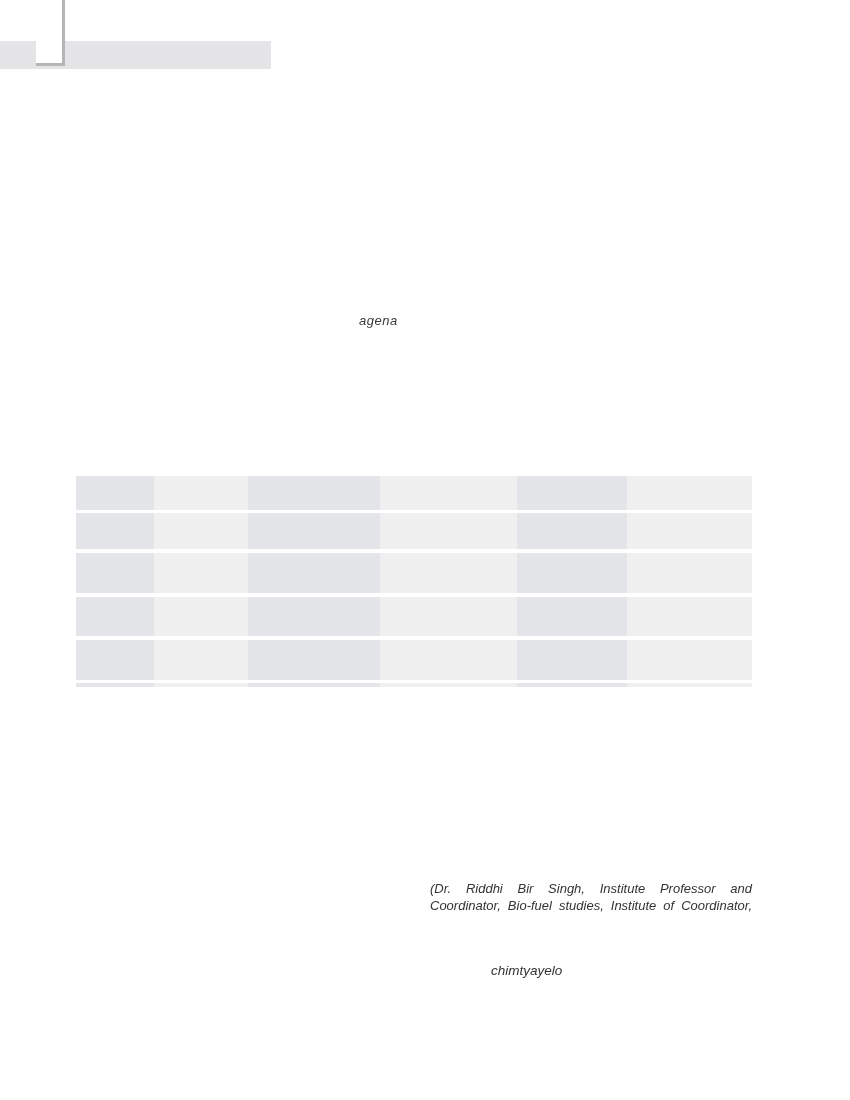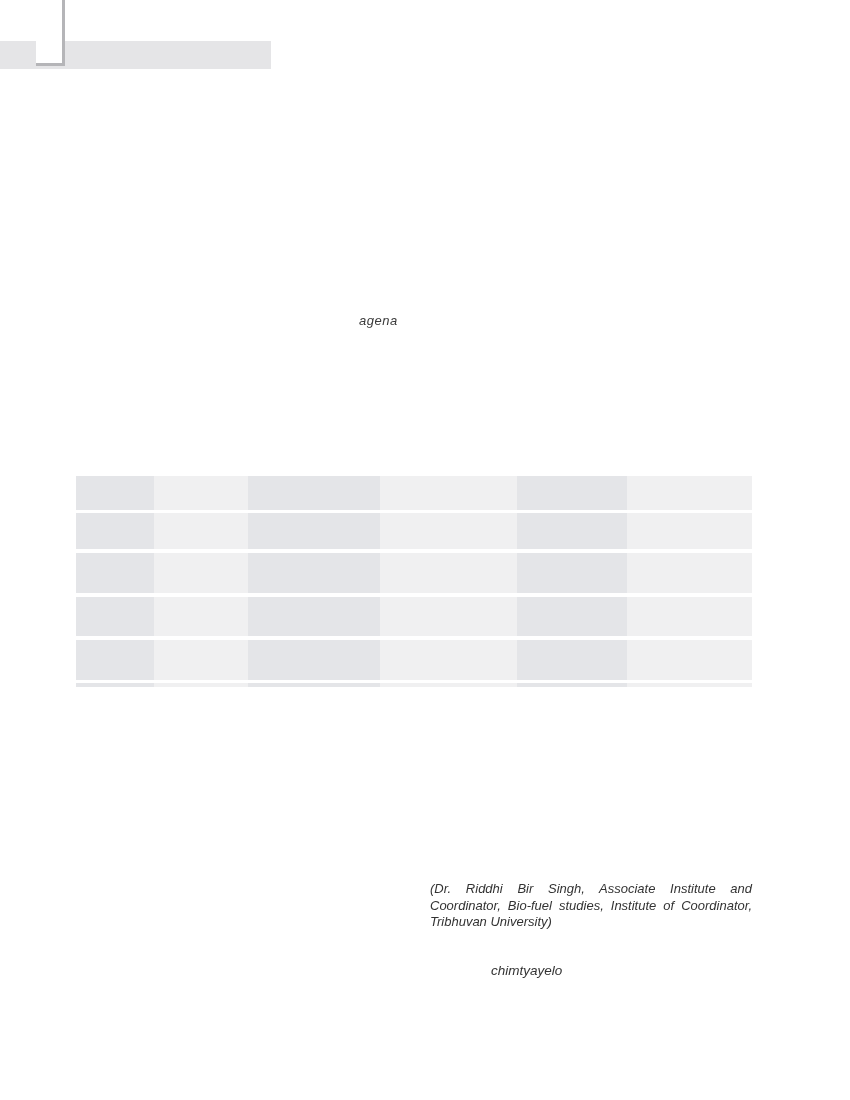--- a/index.html
+++ b/index.html
@@ -149,20 +149,19 @@
         <div class="table-cell" style="width: 78px; background: rgb(228, 229, 232);"></div>
         <div class="table-cell" style="width: 94px; background: rgb(240, 240, 241);"></div>
         <div class="table-cell" style="width: 132px; background: rgb(228, 229, 232);"></div>
         <div class="table-cell" style="width: 137px; background: rgb(240, 240, 241);"></div>
         <div class="table-cell" style="width: 110px; background: rgb(228, 229, 232);"></div>
         <div class="table-cell" style="width: 125px; background: rgb(240, 240, 241);"></div>
       </div>
     </div>
 
   <div class="author-credit">
-    <div class="credit-line">(Dr. Riddhi Bir Singh, Associate Institute and</div>
+    <div class="credit-line">(Dr. Riddhi Bir Singh, Institute Professor and</div>
     <div class="credit-line">Coordinator, Bio-fuel studies, Institute of Coordinator,</div>
-    <div class="credit-line last">Tribhuvan University)</div>
   </div>
 
   <span class="caption-word">chimtyayelo</span>
 
 </div>
 
 </body></html>

